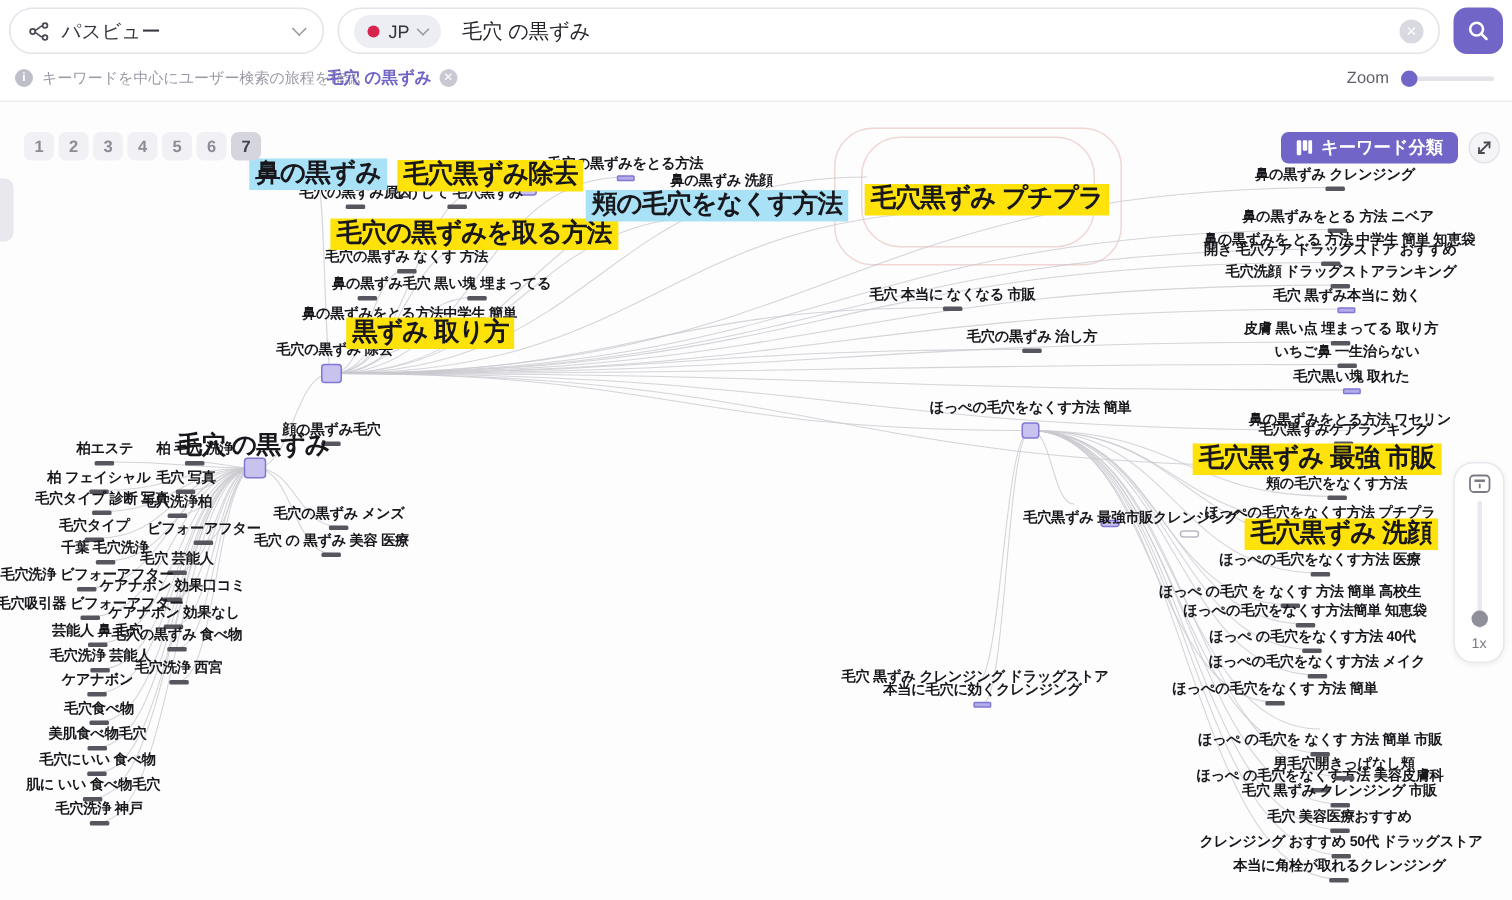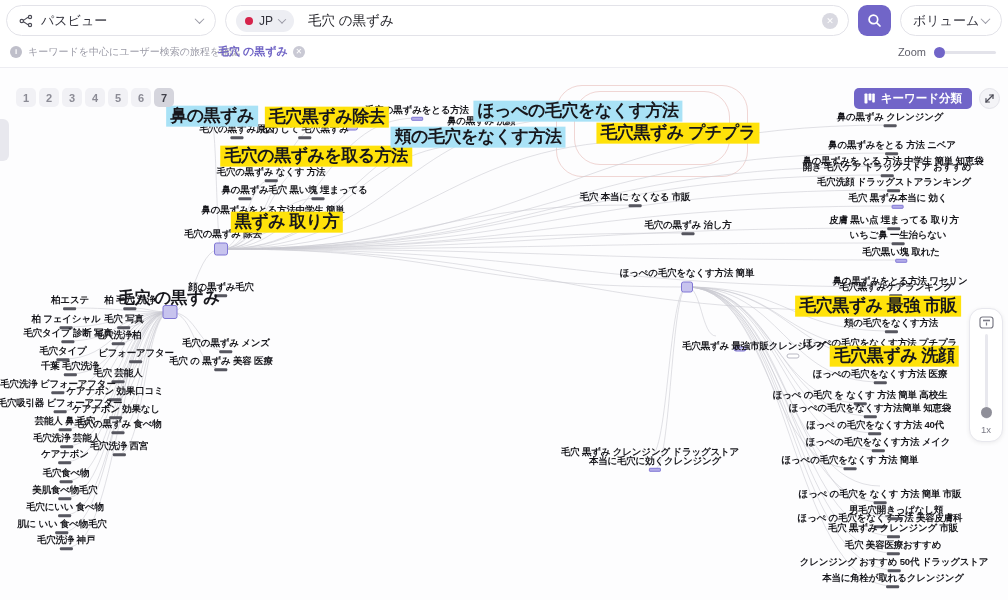--- a/index.html
+++ b/index.html
@@ -149,34 +149,31 @@
     <div class="gnode gray" style="left: 793px; top: 356px; width: 13px; height: 5px;"></div>
     <div class="glabel sz-lg hl-y" style="left: 327px; top: 117px;">
       <span class="t">毛穴黒ずみ除去</span>
     </div>
     <div class="glabel sz-lg hl-y" style="left: 316px; top: 156px;">
       <span class="t">毛穴の黒ずみを取る方法</span>
     </div>
     <div class="glabel sz-lg hl-y" style="left: 287px; top: 222px;">
       <span class="t">黒ずみ 取り方</span>
     </div>
-    <div class="glabel sz-lg hl-y" style="left: 678px; top: 133px;">
+    <div class="glabel sz-lg hl-y" style="left: 658px; top: 133px;">
       <span class="t">毛穴黒ずみ プチプラ</span>
     </div>
     <div class="glabel sz-lg hl-y" style="left: 878px; top: 306px;">
       <span class="t">毛穴黒ずみ 最強 市販</span>
     </div>
     <div class="glabel sz-lg hl-y" style="left: 894px; top: 356px;">
       <span class="t">毛穴黒ずみ 洗顔</span>
     </div>
     <div class="glabel sz-lg hl-c" style="left: 212px; top: 116px;">
       <span class="t">鼻の黒ずみ</span>
-    </div>
-    <div class="glabel sz-lg hl-c" style="left: 578px; top: 111px;">
-      <span class="t">ほっぺの毛穴をなくす方法</span>
     </div>
     <div class="glabel sz-lg hl-c" style="left: 478px; top: 137px;">
       <span class="t">頬の毛穴をなくす方法</span>
     </div>
     <div class="glabel sz-xl" style="left: 169px; top: 297px;">
       <span class="t">毛穴 の黒ずみ</span>
     </div>
     <div class="glabel" style="left: 237px; top: 132px;">
       <span class="t">毛穴の黒ずみ原因</span>
       <span class="dash"></span>
@@ -463,24 +460,20 @@
       </span>
       <input class="search-input" type="text" value="毛穴 の黒ずみ" style="">
       <span class="clear-btn">✕</span>
     </div>
     <button class="search-btn">
       <svg width="15" height="15" viewBox="0 0 15 15">
         <circle cx="6.4" cy="6.4" r="4.3" fill="none" stroke="#fff" stroke-width="1.7"></circle>
         <line x1="9.8" y1="9.8" x2="13" y2="13" stroke="#fff" stroke-width="1.7" stroke-linecap="round"></line>
       </svg>
     </button>
-    <div class="pill sort-select">
-      <span>ボリューム</span>
-      <span class="chev"></span>
-    </div>
   </div>
   <div class="tb-row2">
     <div class="hint">
       <span class="info-ic">i</span>
       <span>キーワードを中心にユーザー検索の旅程を確認</span>
     </div>
     <div class="kw-tag">
       <span>毛穴 の黒ずみ</span>
       <span class="tag-x">✕</span>
     </div>

